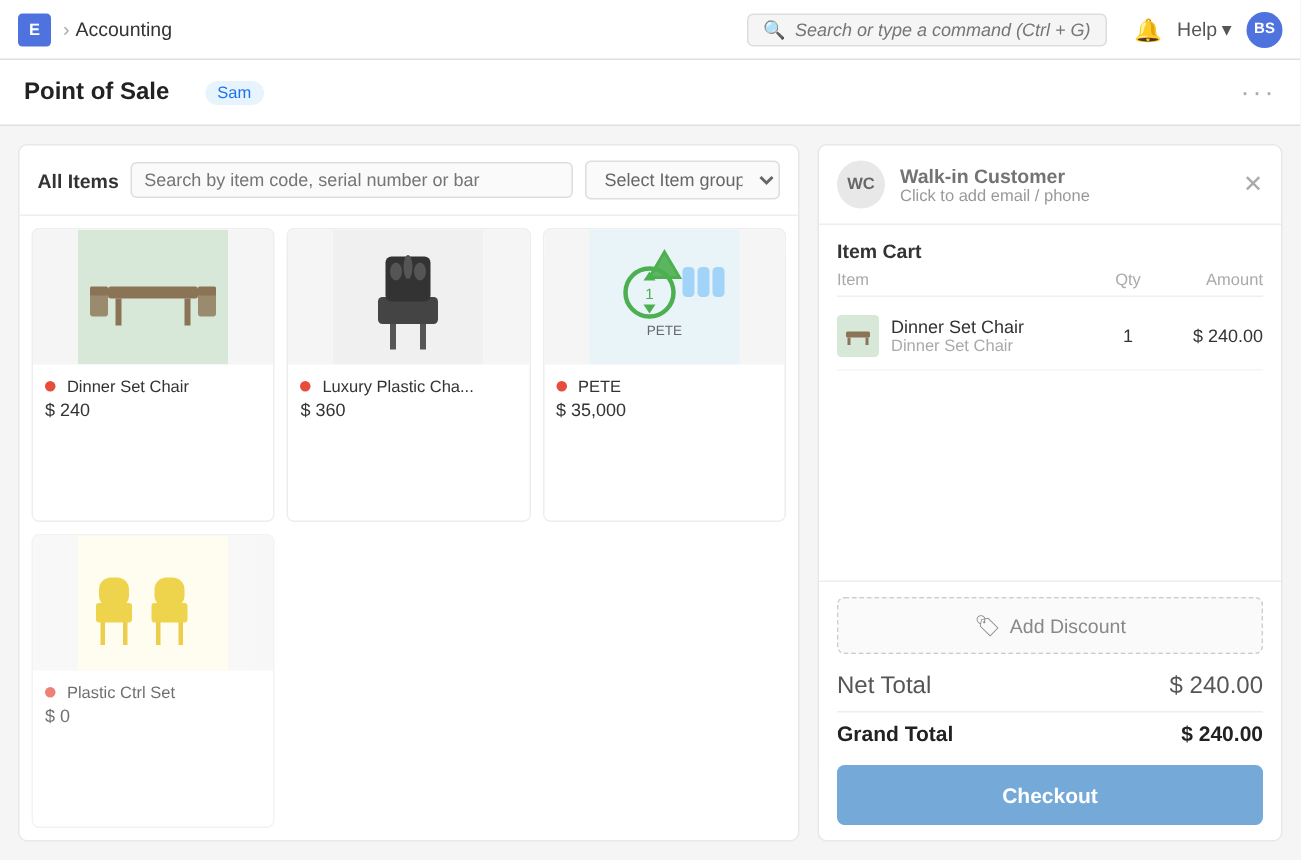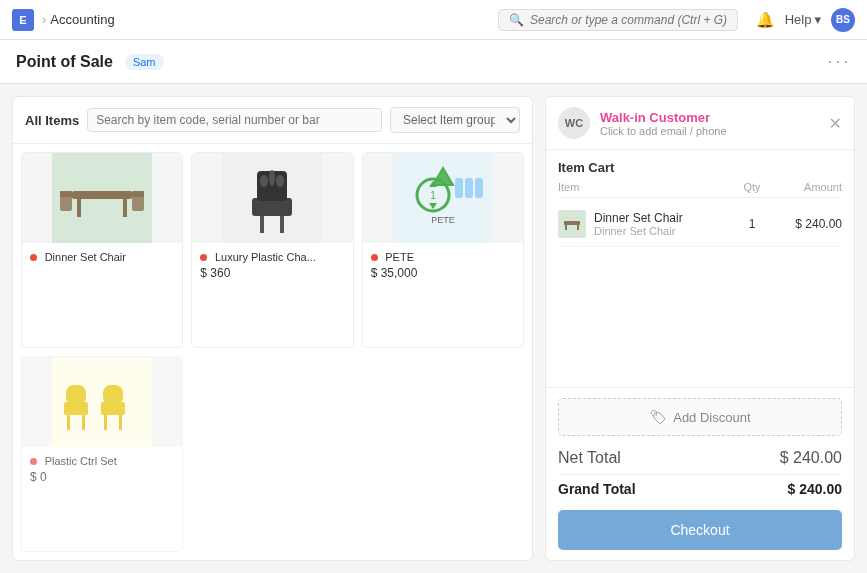--- a/index.html
+++ b/index.html
@@ -13,21 +13,21 @@
     .topbar-breadcrumb .current { color: #333; }
     .topbar-search { margin-left: auto; display: flex; align-items: center; background: #f5f5f5; border: 1px solid #ddd; border-radius: 4px; padding: 3px 10px; gap: 6px; width: 240px; }
     .topbar-search input { border: none; background: transparent; outline: none; font-size: 12px; color: #666; width: 100%; font-style: italic; }
     .topbar-search-icon { color: #aaa; font-size: 12px; }
     .topbar-right { display: flex; align-items: center; gap: 10px; margin-left: 10px; }
     .topbar-bell { font-size: 15px; color: #666; cursor: pointer; }
     .topbar-help { display: flex; gap: 3px; font-size: 13px; color: #555; cursor: pointer; }
     .topbar-avatar { width: 24px; height: 24px; border-radius: 50%; background: #4e73df; color: #fff; display: flex; align-items: center; justify-content: center; font-size: 10px; font-weight: bold; }
 
     
-    .page-header { display: flex; align-items: center; background: #fff; border-bottom: 1px solid #e0e0e0; height: 44px; padding: 0 16px; gap: 12px; }
+    .page-header { display: flex; align-items: center; background: #fff; border-bottom: 1px solid #e0e0e0; height: 44px; padding: 0 16px; gap: 24px; }
     .page-title { font-size: 16px; font-weight: 600; color: #222; }
     .page-tag { background: #e8f4fd; color: #1a73e8; border-radius: 12px; padding: 2px 8px; font-size: 11px; font-weight: 500; }
     .page-more { margin-left: auto; color: #aaa; font-size: 18px; cursor: pointer; letter-spacing: 2px; }
 
     
     .main { display: flex; height: calc(573px - 84px); gap: 0; padding: 12px; gap: 12px; }
 
     
     .items-panel { flex: 1; background: #fff; border-radius: 6px; border: 1px solid #e8e8e8; display: flex; flex-direction: column; overflow: hidden; }
     .items-header { display: flex; align-items: center; padding: 10px 12px; border-bottom: 1px solid #eee; gap: 8px; }
@@ -40,21 +40,21 @@
     .item-card-info { padding: 6px 8px; }
     .item-card-dot { display: inline-block; width: 7px; height: 7px; border-radius: 50%; background: #e74c3c; margin-right: 4px; }
     .item-card-name { font-size: 11px; color: #333; display: inline; }
     .item-card-price { font-size: 12px; font-weight: 500; color: #333; margin-top: 2px; }
 
     
     .cart-panel { width: 310px; background: #fff; border-radius: 6px; border: 1px solid #e8e8e8; display: flex; flex-direction: column; overflow: hidden; }
     .cart-customer { display: flex; align-items: center; padding: 10px 12px; border-bottom: 1px solid #eee; gap: 10px; }
     .cart-customer-wc { width: 32px; height: 32px; border-radius: 50%; background: #e8e8e8; display: flex; align-items: center; justify-content: center; font-size: 11px; font-weight: bold; color: #666; flex-shrink: 0; }
     .cart-customer-info { flex: 1; }
-    .cart-customer-name { font-size: 13px; font-weight: 600; color: #ec4899; }
+    .cart-customer-name { font-size: 13px; font-weight: 600; color: #737373; }
     .cart-customer-sub { font-size: 11px; color: #999; }
     .cart-customer-close { color: #aaa; cursor: pointer; font-size: 16px; }
 
     .cart-body { flex: 1; overflow-y: auto; padding: 0 12px; }
     .cart-title { font-size: 13px; font-weight: 600; padding: 10px 0 6px; }
     .cart-cols { display: flex; font-size: 11px; color: #aaa; padding-bottom: 4px; border-bottom: 1px solid #f0f0f0; margin-bottom: 4px; }
     .cart-cols .col-item { flex: 1; }
     .cart-cols .col-qty { width: 40px; text-align: center; }
     .cart-cols .col-amount { width: 70px; text-align: right; }
 
@@ -65,21 +65,21 @@
     .cart-row-sub { font-size: 11px; color: #aaa; }
     .cart-row-qty { width: 40px; text-align: center; font-size: 12px; color: #333; }
     .cart-row-amount { width: 70px; text-align: right; font-size: 12px; color: #333; }
 
     .cart-footer { padding: 10px 12px; border-top: 1px solid #eee; }
     .add-discount-btn { width: 100%; border: 1.5px dashed #ccc; background: #fafafa; border-radius: 5px; padding: 10px; display: flex; align-items: center; justify-content: center; gap: 6px; cursor: pointer; color: #888; font-size: 13px; margin-bottom: 10px; }
     .discount-icon { font-size: 14px; }
     .totals { margin-bottom: 10px; }
     .total-row { display: flex; justify-content: space-between; padding: 3px 0; font-size: 16px; color: #555; }
     .total-row.grand { font-size: 14px; font-weight: 700; color: #222; padding-top: 6px; border-top: 1px solid #eee; margin-top: 4px; }
-    .checkout-btn { width: 100%; background: #74a9d8; border: none; border-radius: 5px; color: #fff; font-size: 14px; font-weight: 400; padding: 12px; cursor: pointer; }
+    .checkout-btn { width: 100%; background: #74a9d8; border: none; border-radius: 5px; color: #fff; font-size: 14px; font-weight: 700; padding: 12px; cursor: pointer; }
   </style>
 </head>
 <body>
 
 <div class="topbar">
   <div class="topbar-app-icon">
     <span>E</span>
   </div>
   <div class="topbar-breadcrumb">
     <span class="sep">›</span>
@@ -129,20 +129,21 @@
             <rect x="8" y="42" width="12" height="16" rx="2" fill="#8B7355" opacity="0.8"></rect>
             <rect x="8" y="38" width="12" height="6" rx="1" fill="#8B7355"></rect>
 
             <rect x="80" y="42" width="12" height="16" rx="2" fill="#8B7355" opacity="0.8"></rect>
             <rect x="80" y="38" width="12" height="6" rx="1" fill="#8B7355"></rect>
           </svg>
         </div>
         <div class="item-card-info">
           <span class="item-card-dot"></span>
           <span class="item-card-name">Dinner Set Chair</span>
+          <div class="item-card-price">$ 240</div>
         </div>
       </div>
 
       <div class="item-card">
         <div class="item-card-img">
           <svg width="100" height="90" viewBox="0 0 100 90" xmlns="http://www.w3.org/2000/svg">
             <rect width="100" height="90" fill="#f0f0f0"></rect>
 
             <rect x="38" y="60" width="4" height="20" fill="#555"></rect>
             <rect x="58" y="60" width="4" height="20" fill="#555"></rect>

